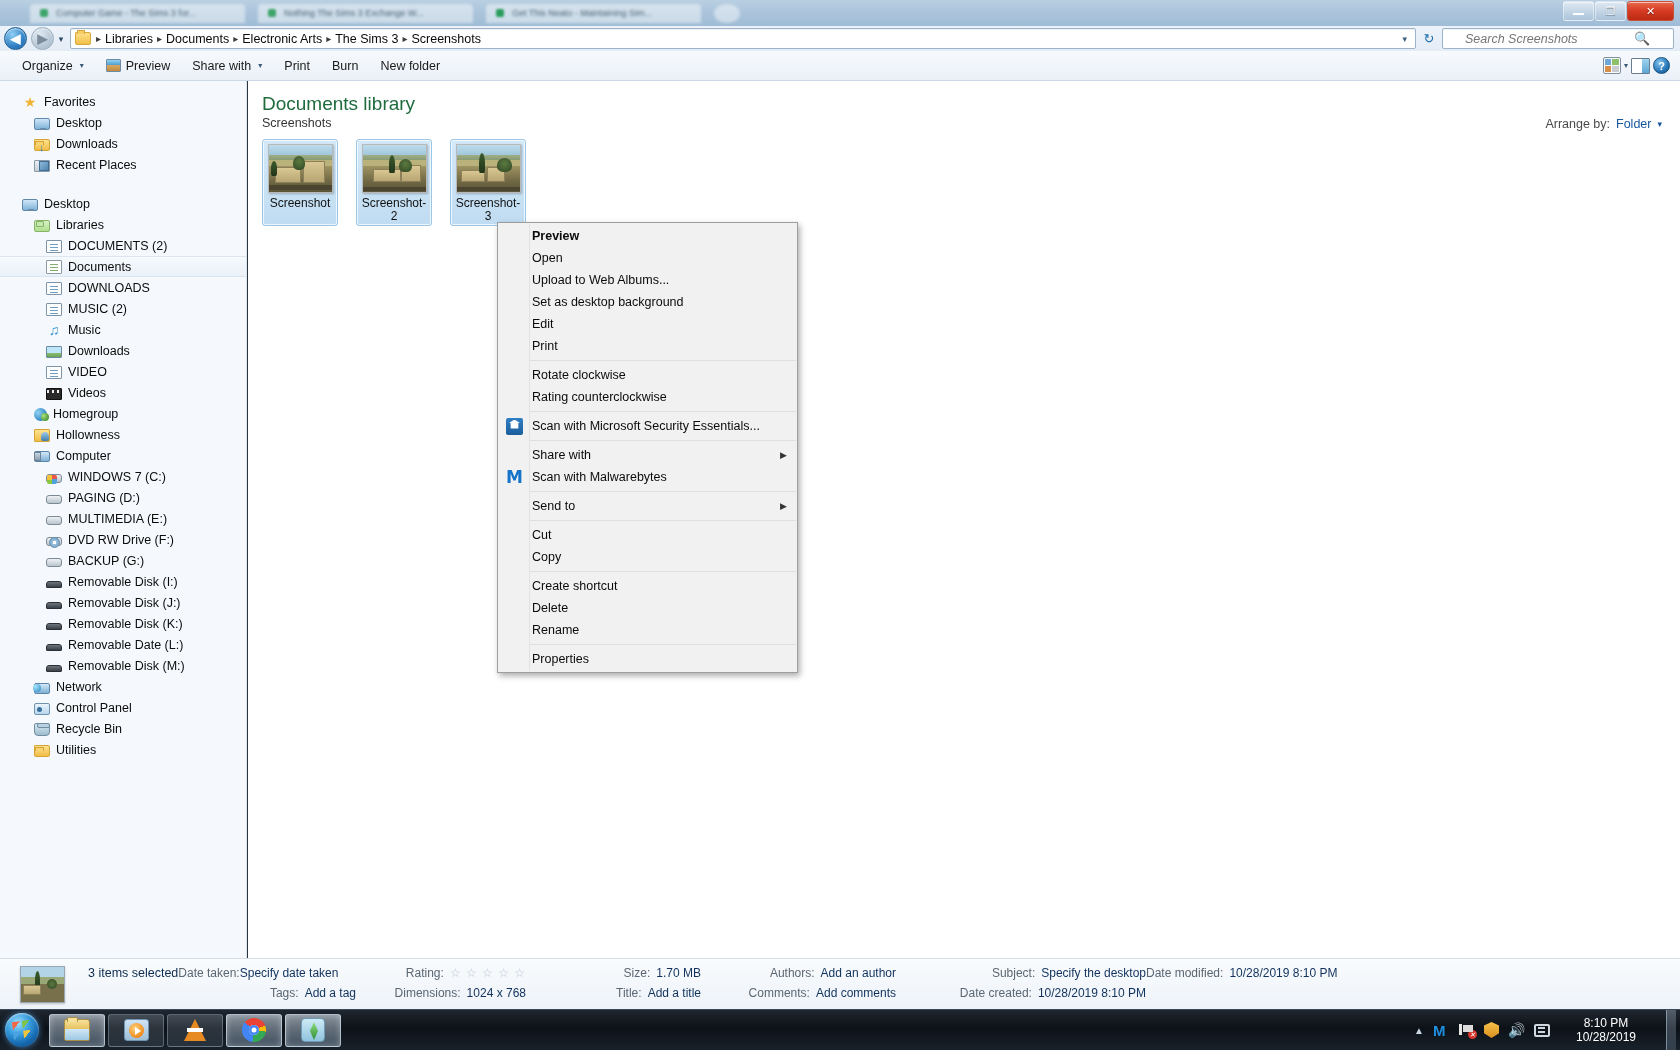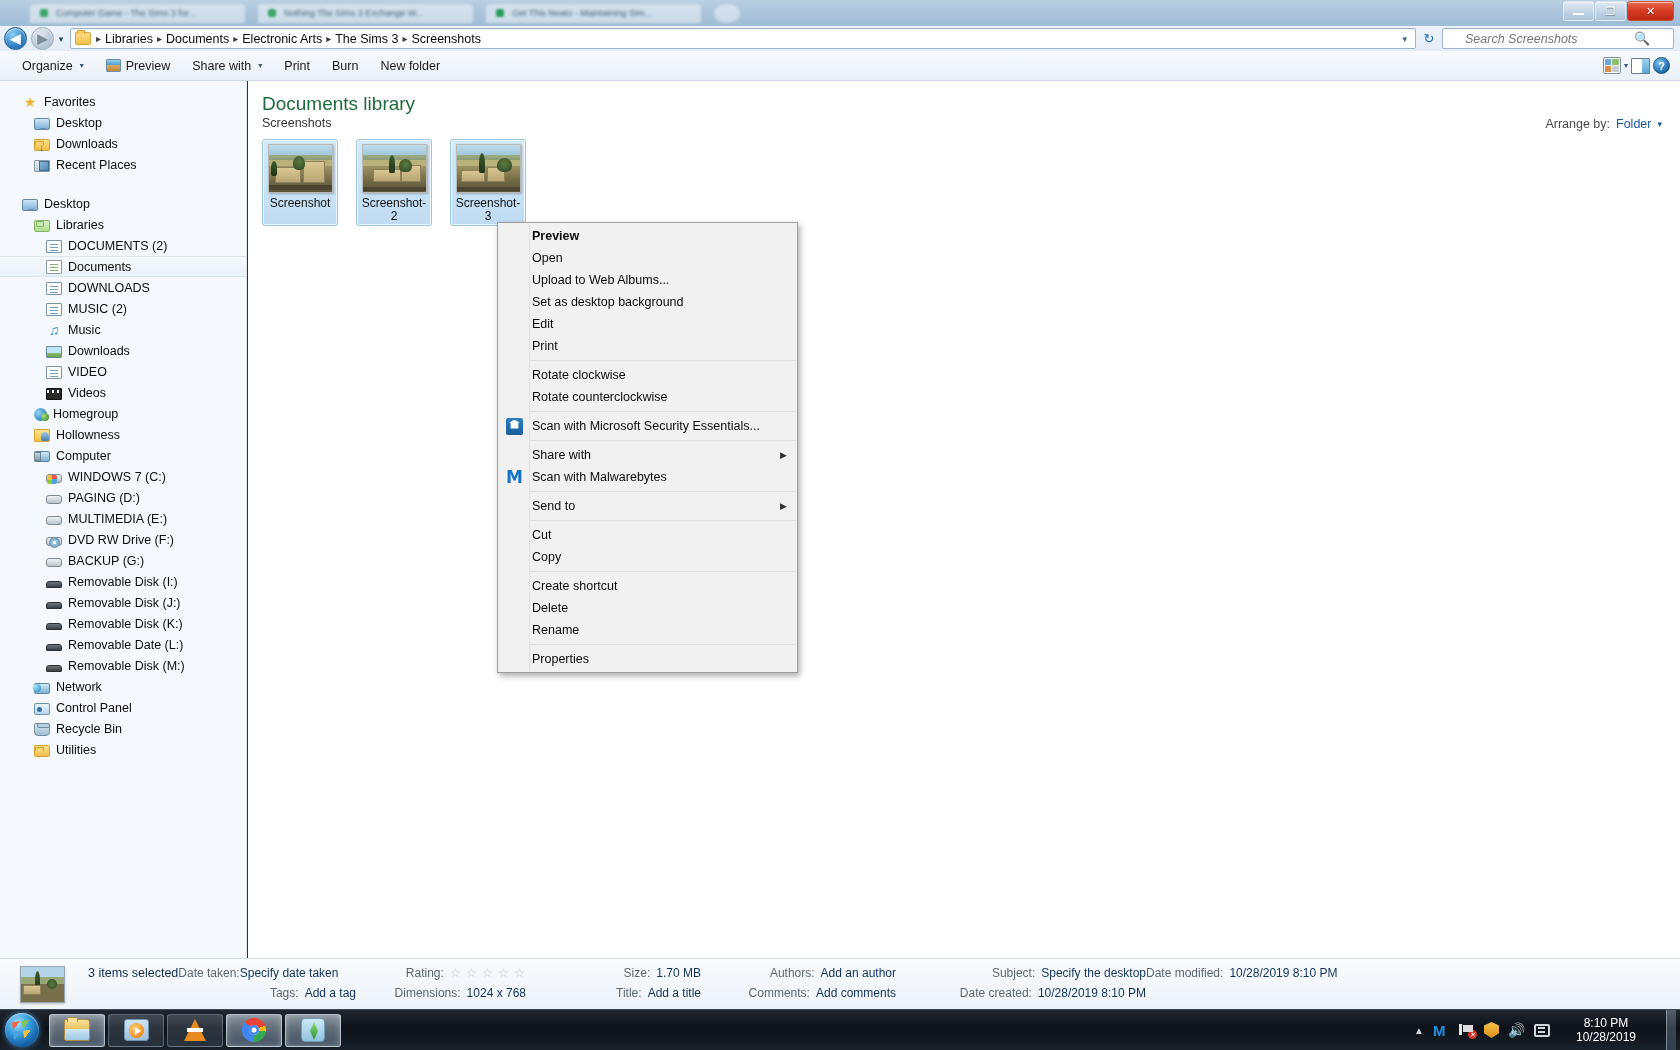--- a/index.html
+++ b/index.html
@@ -734,21 +734,21 @@
       <div class="mi">
         <span>Print</span>
         </div>
 
       <div class="sep"></div>
 
       <div class="mi">
         <span>Rotate clockwise</span>
         </div>
       <div class="mi">
-        <span>Rotate counterclockwise</span>
+        <span>Rating counterclockwise</span>
         </div>
 
       <div class="sep"></div>
 
       <div class="mi">
         <span class="micon ic-mse"></span>
         <span>Scan with Microsoft Security Essentials...</span>
         </div>
 
       <div class="sep"></div>

